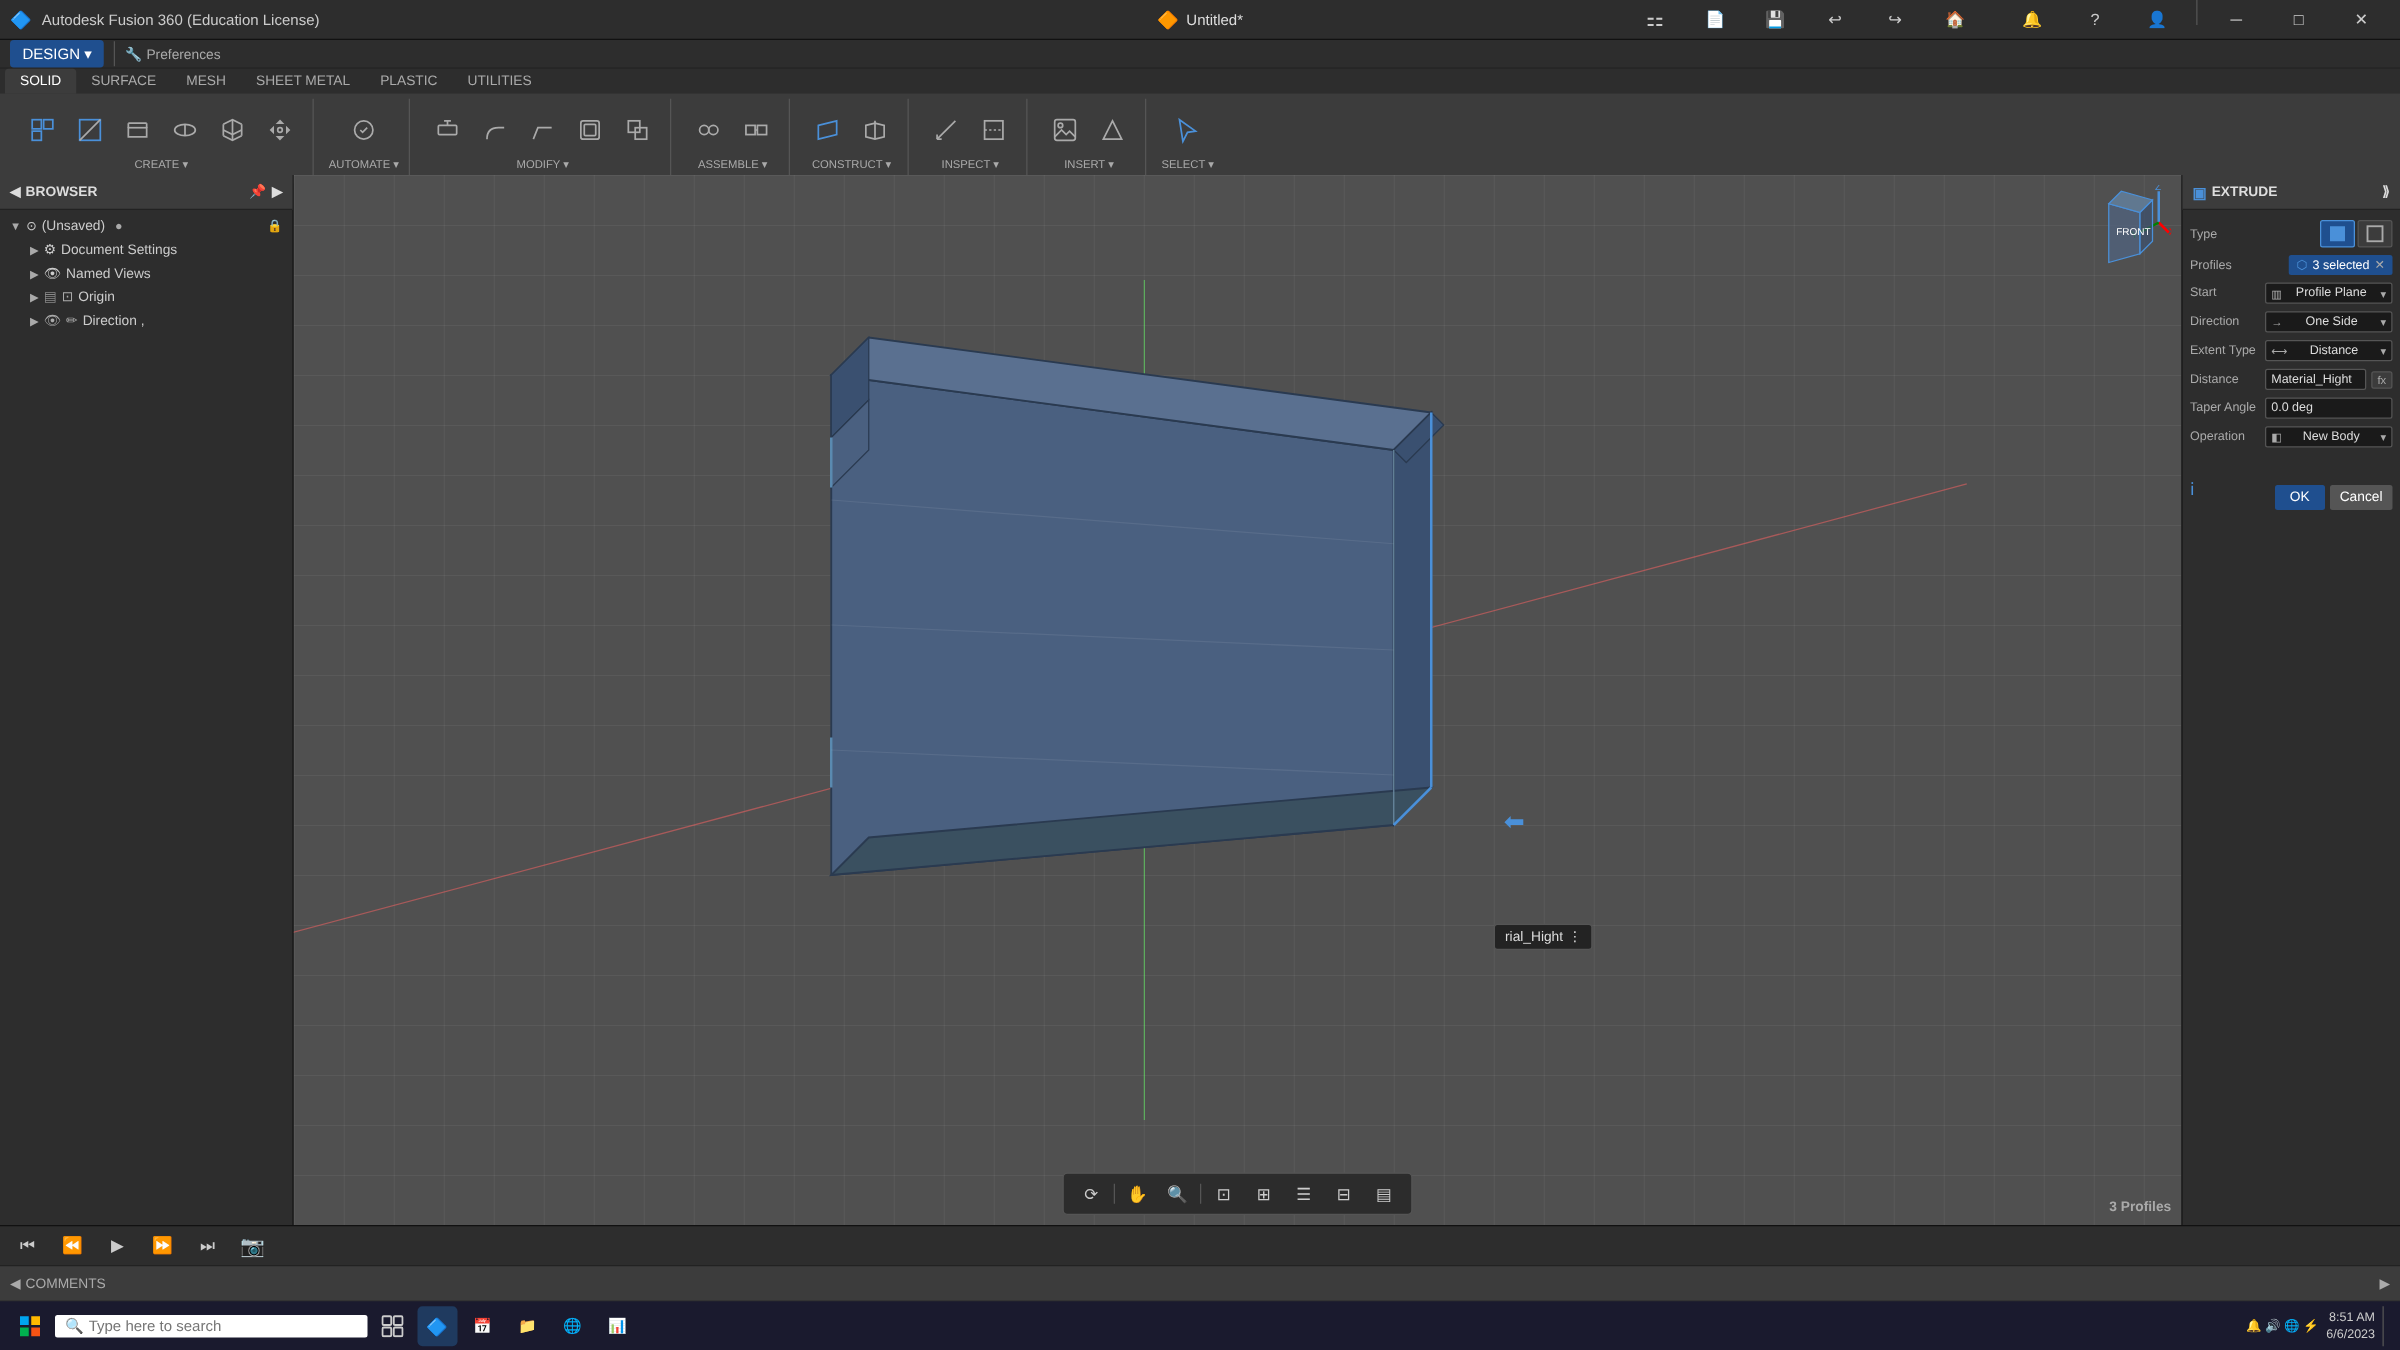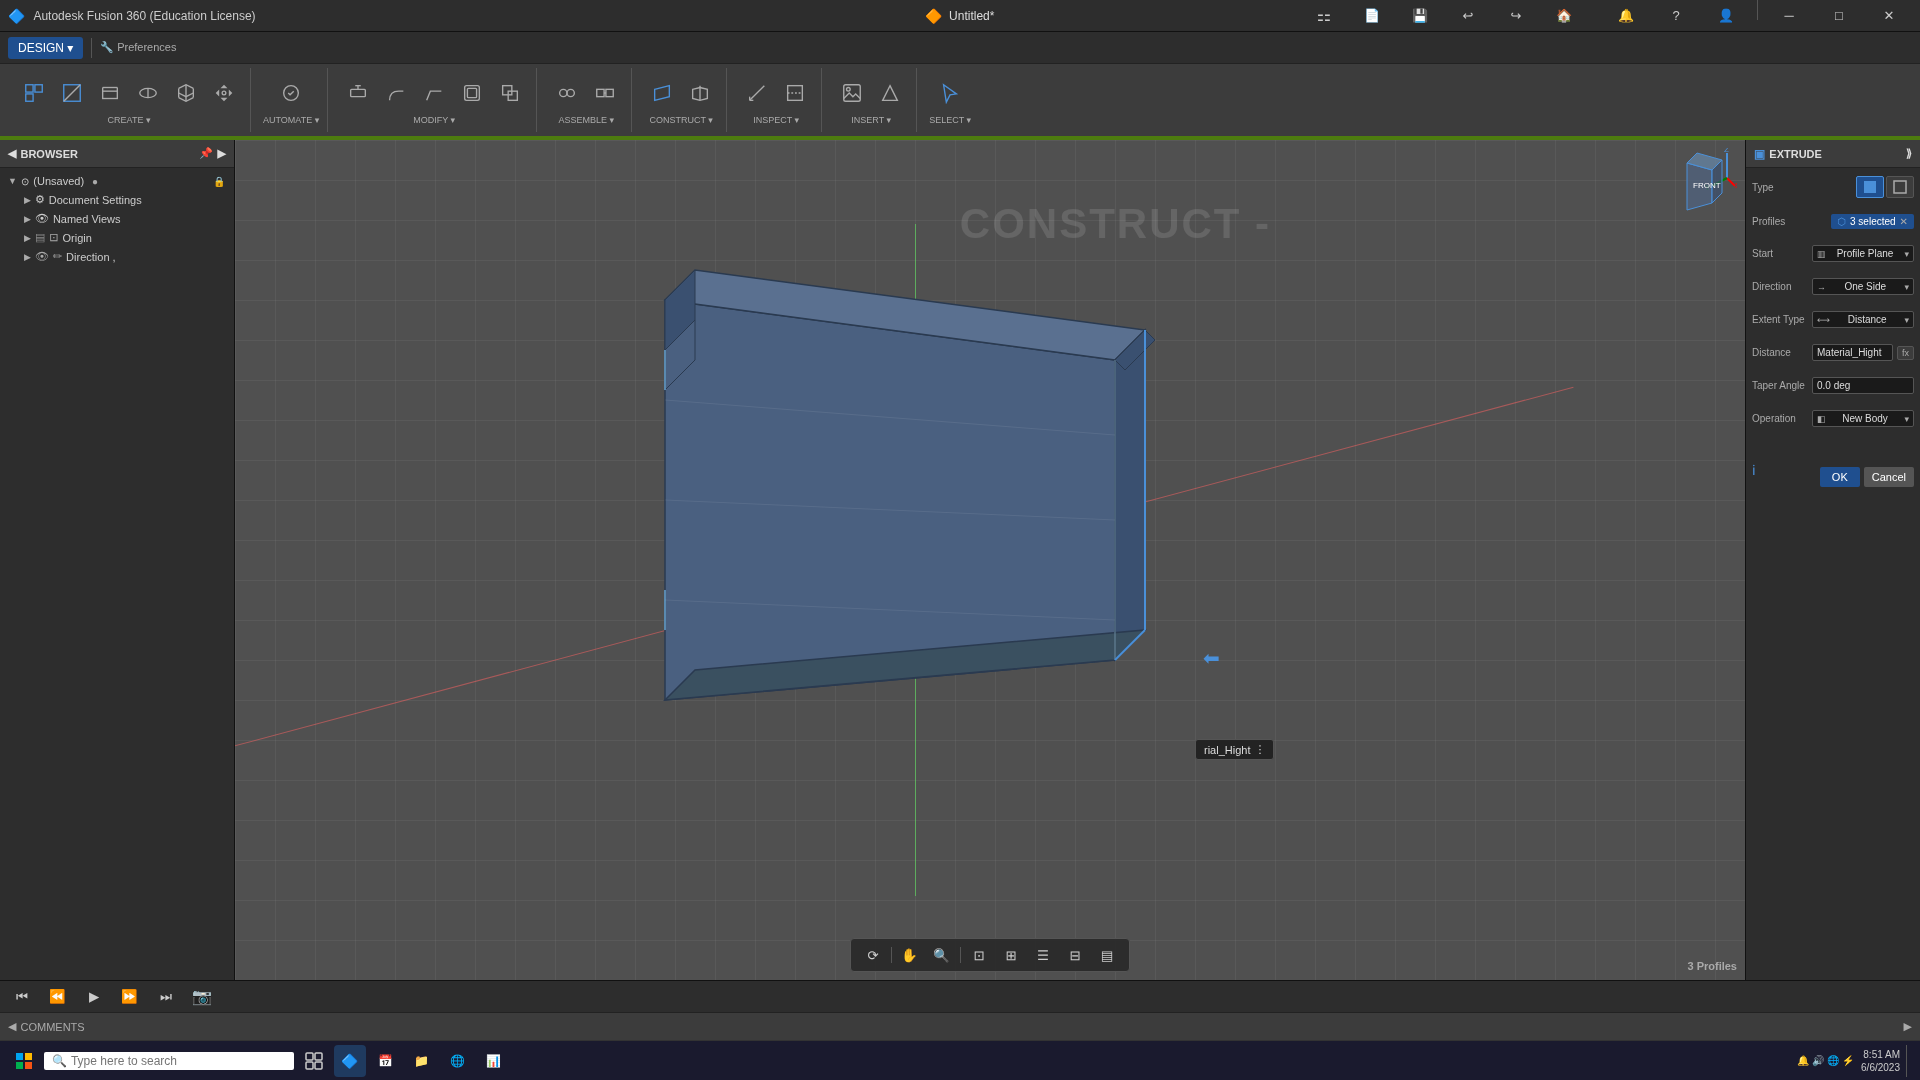--- a/index.html
+++ b/index.html
@@ -74,21 +74,21 @@
 
     
     #right-panel {
       width: 175px; background: #2d2d2d; border-left: 1px solid #111;
       display: flex; flex-direction: column;
     }
     #extrude-header {
       height: 28px; background: #3c3c3c; display: flex; align-items: center;
       padding: 0 8px; gap: 4px; border-bottom: 1px solid #222; font-size: 11px; font-weight: bold; color: #ddd;
     }
-    #extrude-content { padding: 8px 6px; display: flex; flex-direction: column; gap: 16px; }
+    #extrude-content { padding: 8px 6px; display: flex; flex-direction: column; gap: 6px; }
     .extrude-row { display: flex; align-items: center; justify-content: space-between; font-size: 11px; }
     .extrude-label { color: #aaa; font-size: 10px; min-width: 60px; }
     .extrude-value {
       background: #1a1a1a; border: 1px solid #555; border-radius: 2px;
       padding: 2px 4px; font-size: 10px; color: #ddd; flex: 1; display: flex; align-items: center;
       justify-content: space-between; cursor: pointer;
     }
     .extrude-value .dropdown-arrow { color: #aaa; font-size: 9px; }
     .type-buttons { display: flex; gap: 2px; }
     .type-btn { width: 28px; height: 22px; background: #3c3c3c; border: 1px solid #555; cursor: pointer; display: flex; align-items: center; justify-content: center; border-radius: 2px; }
@@ -198,20 +198,28 @@
       <div class="winbtn close">✕</div>
     </div>
   </div>
 
   <div id="ribbon">
     <div id="ribbon-top">
       <button class="design-btn">DESIGN ▾</button>
       <div style="width:1px;height:20px;background:#555;"></div>
       <span style="font-size:11px;color:#aaa;">🔧 Preferences</span>
     </div>
+    <div id="ribbon-tabs">
+      <div class="ribbon-tab active">SOLID</div>
+      <div class="ribbon-tab">SURFACE</div>
+      <div class="ribbon-tab">MESH</div>
+      <div class="ribbon-tab">SHEET METAL</div>
+      <div class="ribbon-tab">PLASTIC</div>
+      <div class="ribbon-tab">UTILITIES</div>
+    </div>
     <div id="ribbon-content">
 
       <div class="ribbon-group">
         <div class="ribbon-group-buttons">
           <button class="ribbon-btn" title="New Component">
             <svg viewBox="0 0 24 24" fill="none" stroke="#4a90d9" stroke-width="1.5">
                 <rect x="3" y="3" width="8" height="8"></rect>
                 <rect x="13" y="3" width="8" height="8"></rect>
                 <rect x="3" y="13" width="8" height="8"></rect>
               </svg>
@@ -427,21 +435,20 @@
           <span style="color:#aaa;">👁</span>
           <span style="color:#aaa;">✏</span>
           <span>Direction ,</span>
         </div>
       </div>
     </div>
 
     <div id="viewport-wrap">
       <div id="viewport-grid"></div>
 
-      <div id="construct-label">CONSTRUCT -</div>
 
       <div class="axis-x" style="width:100%;top:48%;left:0;transform:rotate(-15deg) translateX(-10%);transform-origin:center;"></div>
       <div class="axis-y" style="height:80%;left:45%;top:10%;"></div>
 
       <svg id="shape-svg" width="640" height="560" viewBox="0 0 640 560" style="position:absolute;top:100px;left:350px;">
 
         <polygon points="80,60 530,120 530,420 80,460" fill="#4a6080" stroke="#2a3a50" stroke-width="1.5"></polygon>
 
         <polygon points="80,60 530,120 560,90 110,30" fill="#5a7090" stroke="#2a3a50" stroke-width="1.5"></polygon>
 

